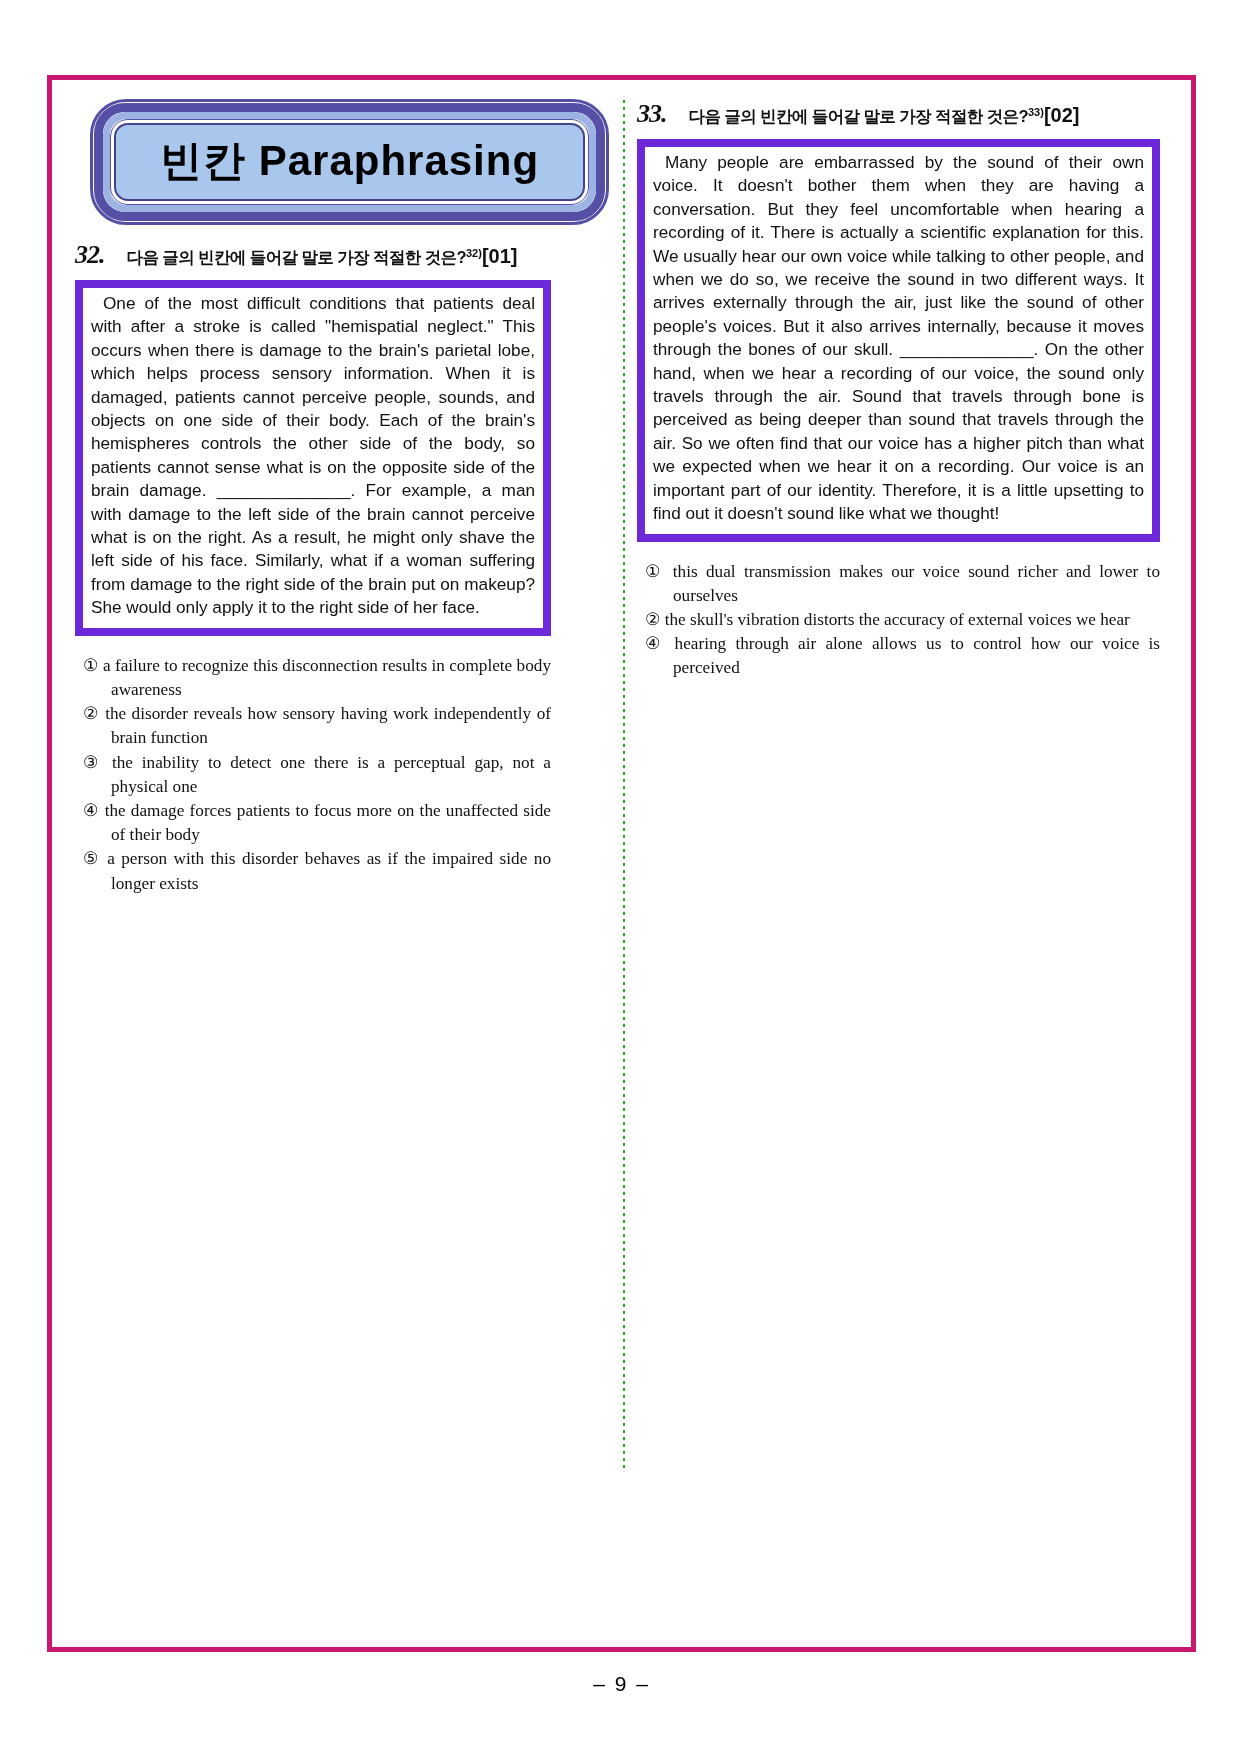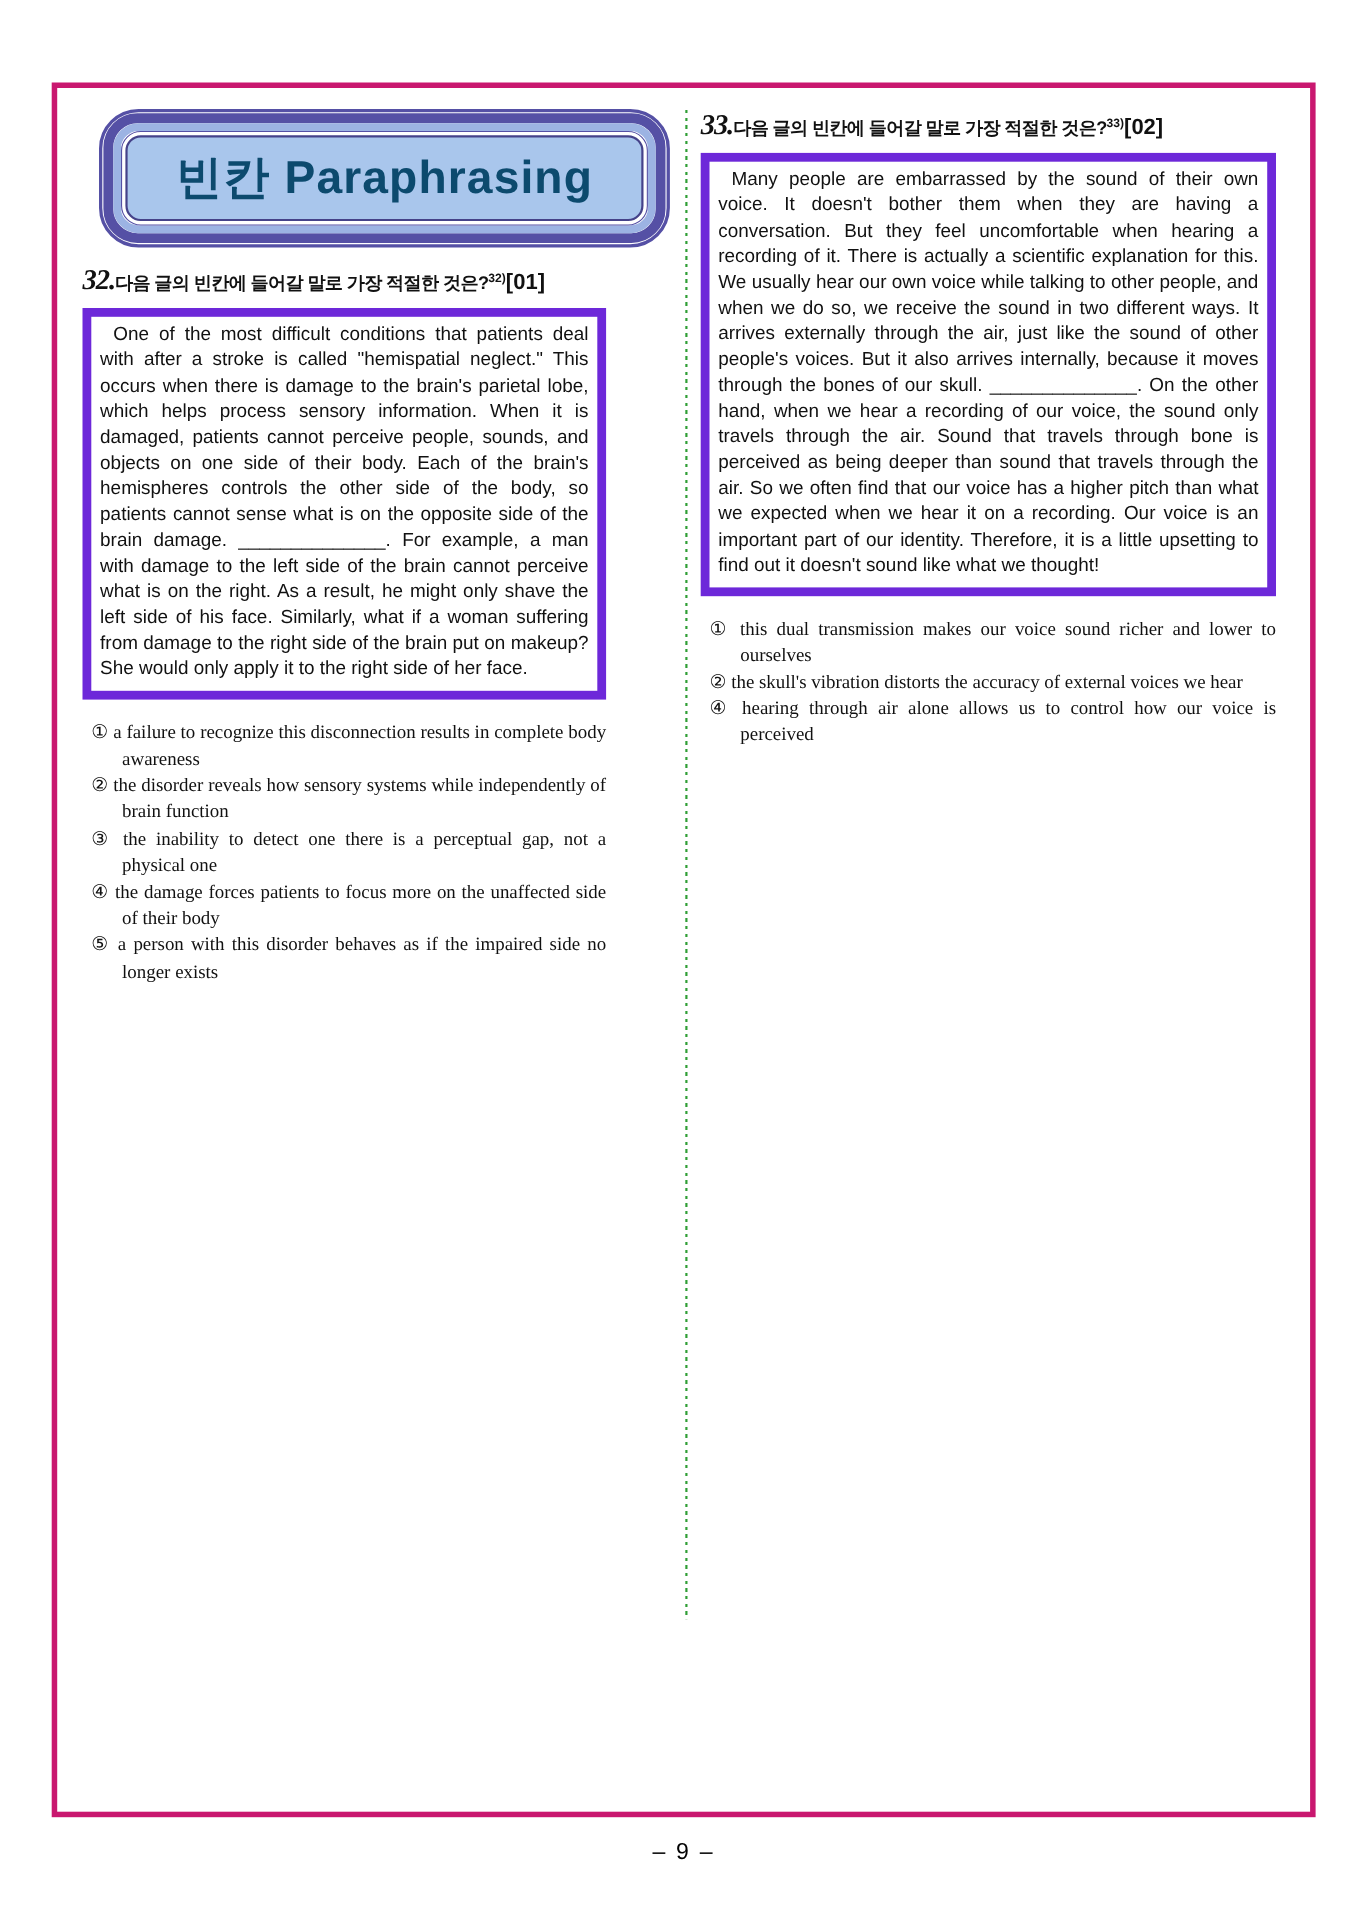--- a/index.html
+++ b/index.html
@@ -14,36 +14,36 @@
   }
   
   .title-wrap{position:absolute;left:90px;top:99px;}
   .t-ring1{border:3px solid #5550a5;border-radius:36px;padding:1px;display:inline-block;background:#fff;}
   .t-ring2{border:9px solid #5550a5;border-radius:31px;display:block;}
   .t-ring3{border:7px solid #9cb3e3;border-radius:23px;display:block;background:#fff;}
   .t-ring4{border:1px solid #5550a5;border-radius:18px;padding:3px;display:block;}
   .t-inner{
     border:2px solid #454289;border-radius:14px;background:#a9c6ec;
     padding:8px 44px 10px;display:block;white-space:nowrap;
-    font-size:42px;font-weight:bold;letter-spacing:1px;color:#0c4a6e;text-align:center;
+    font-size:42px;font-weight:bold;letter-spacing:1px;color:#000000;text-align:center;
   }
   
   .col-left{position:absolute;left:75px;top:240px;width:476px;}
   .col-right{position:absolute;left:637px;top:99px;width:523px;}
   .divider{
     position:absolute;left:623px;top:100px;height:1372px;width:2px;
     background-image:repeating-linear-gradient(to bottom,#2f9e35 0 3px,rgba(0,0,0,0) 3px 7px);
   }
   
   .q-header{white-space:nowrap;margin:0 0 10px 0;}
   .q-num{
     font-family:"Liberation Serif","DejaVu Serif",serif;
     font-style:italic;font-weight:bold;font-size:26px;letter-spacing:-1px;
   }
-  .q-ko{font-size:16.5px;font-weight:bold;letter-spacing:-0.6px;margin-left:0;}
+  .q-ko{font-size:16.5px;font-weight:bold;letter-spacing:-0.6px;margin-left:22px;}
   .q-sup{font-size:11px;vertical-align:super;font-weight:bold;}
   .q-tag{font-size:20px;font-weight:bold;}
   
   .passage-box{
     border:8px solid #6d28d9;box-sizing:border-box;width:100%;
     padding:4px 8px 8px 8px;margin:0 0 16px 0;
   }
   .passage-box p{
     margin:0;font-size:17.2px;line-height:23.4px;text-align:justify;text-indent:12px;
   }
@@ -83,21 +83,21 @@
   <div class="q-header">
     <span class="q-num">32.</span><span class="q-ko">다음 글의 빈칸에 들어갈 말로 가장 적절한 것은?</span><span class="q-sup">32)</span><span class="q-tag">[01]</span>
   </div>
 
   <div class="passage-box">
     <p>One of the most difficult conditions that patients deal with after a stroke is called "hemispatial neglect." This occurs when there is damage to the brain's parietal lobe, which helps process sensory information. When it is damaged, patients cannot perceive people, sounds, and objects on one side of their body. Each of the brain's hemispheres controls the other side of the body, so patients cannot sense what is on the opposite side of the brain damage. ______________. For example, a man with damage to the left side of the brain cannot perceive what is on the right. As a result, he might only shave the left side of his face. Similarly, what if a woman suffering from damage to the right side of the brain put on makeup? She would only apply it to the right side of her face.</p>
   </div>
 
   <div class="choices">
     <div class="choice"><span class="marker">①</span> <span>a failure to recognize this disconnection results in complete body awareness</span></div>
-    <div class="choice"><span class="marker">②</span> <span>the disorder reveals how sensory systems while independently of brain function</span></div>
+    <div class="choice"><span class="marker">②</span> <span>the disorder reveals how sensory having work independently of brain function</span></div>
     <div class="choice"><span class="marker">③</span> <span>the inability to detect one there is a perceptual gap, not a physical one</span></div>
     <div class="choice"><span class="marker">④</span> <span>the damage forces patients to focus more on the unaffected side of their body</span></div>
     <div class="choice"><span class="marker">⑤</span> <span>a person with this disorder behaves as if the impaired side no longer exists</span></div>
   </div>
 </div>
 
 <div class="col-right">
   <div class="q-header">
     <span class="q-num">33.</span><span class="q-ko">다음 글의 빈칸에 들어갈 말로 가장 적절한 것은?</span><span class="q-sup">33)</span><span class="q-tag">[02]</span>
   </div>

